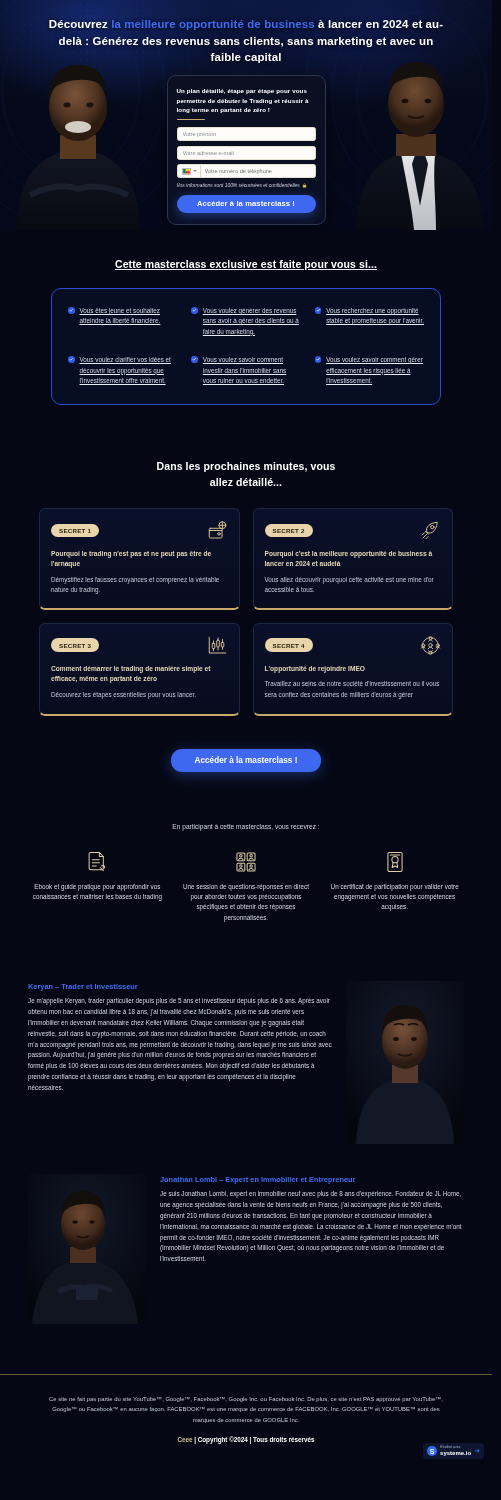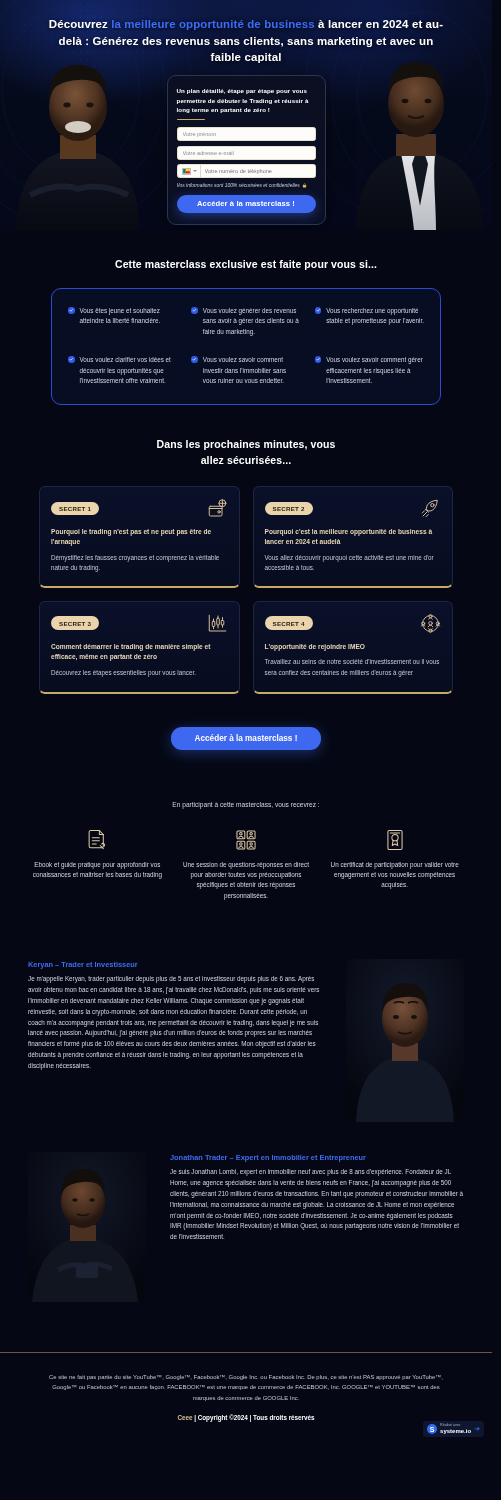--- a/index.html
+++ b/index.html
@@ -157,21 +157,21 @@
 
   
   .section { position: relative; }
   .sec-title {
     text-align: center;
     font-size: 10.5px;
     font-weight: bold;
     color: #ffffff;
     letter-spacing: .1px;
   }
-  .fit-wrap { padding: 28px 12px 0; }
+  .fit-wrap { padding: 28px 12px 0; text-decoration: underline; }
   .fit-box {
     margin: 18px 39px 0;
     border: 1px solid #2f4bd6;
     border-radius: 10px;
     background: #070d22;
     padding: 17px 16px 18px;
   }
   .fit-grid {
     display: grid;
     grid-template-columns: repeat(3, 1fr);
@@ -183,21 +183,21 @@
     flex: 0 0 auto;
     width: 6.5px; height: 6.5px; margin-top: 1px;
     border-radius: 50%;
     background: #2f5ce8;
     display: flex; align-items: center; justify-content: center;
   }
   .chk svg { width: 4.5px; height: 4.5px; display: block; }
   .fit-text { font-size: 6.3px; line-height: 1.65; color: #d4d9e6; }
 
   
-  .secrets-wrap { padding: 32px 0 0; }
+  .secrets-wrap { padding: 54px 0 0; }
   .sec-title2 { line-height: 1.5; }
   .secrets-grid {
     margin: 17px 39px 0;
     display: grid;
     grid-template-columns: 1fr 1fr;
     gap: 13px;
   }
   .secret-card {
     background: linear-gradient(180deg,#0a1029 0%, #070c1f 100%);
     border: 1px solid #1d2744;
@@ -254,21 +254,21 @@
   .res-ico { width: 22px; height: 22px; margin: 0 auto 9px; color: #e0cba4; }
   .res-ico svg { width: 100%; height: 100%; display: block; }
   .res-txt { font-size: 6.3px; line-height: 1.65; color: #d6dbe8; }
 
   
   .who-wrap { padding: 38px 0 0; }
   .bio-row {
     display: flex;
     align-items: flex-start;
     margin: 20px 28px 0;
-    gap: 24px;
+    gap: 14px;
   }
   .bio-row.reverse { flex-direction: row; margin-top: 30px; }
   .bio-text { flex: 1 1 auto; }
   .bio-name {
     font-size: 7.4px; font-weight: bold; color: #3f6bf2;
     line-height: 1.5; margin-bottom: 4px;
   }
   .bio-p { font-size: 6.3px; line-height: 1.72; color: #d3d8e6; }
   .bio-photo {
     flex: 0 0 auto;
@@ -466,21 +466,21 @@
           </span>
           <span class="fit-text">Vous voulez savoir comment gérer efficacement les risques liée à l'investissement.</span>
         </div>
       </div>
     </div>
   </section>
 
   <section class="section secrets-wrap">
     <h2 class="sec-title sec-title2">
       <span>Dans les prochaines minutes, vous</span><br>
-      <span>allez sécurisées...</span>
+      <span>allez détaillé...</span>
     </h2>
 
     <div class="secrets-grid">
 
       <div class="secret-card">
         <div class="secret-top">
           <span class="badge">SECRET 1</span>
           <span class="secret-ico">
             <svg viewBox="0 0 28 28" fill="none" stroke="currentColor" stroke-width="1.3" stroke-linecap="round" stroke-linejoin="round">
               <rect x="3" y="11" width="17" height="13" rx="1.6"></rect>
@@ -662,21 +662,21 @@
           <ellipse cx="55" cy="50" rx="22" ry="26" fill="url(#sk2)"></ellipse>
           <path d="M33 43 C34 22 44 17 55 17 C68 17 77 24 77 43 C74 32 67 29 55 30 C44 31 36 34 33 43 Z" fill="#120e0b"></path>
           <ellipse cx="47" cy="48" rx="2.7" ry="1.8" fill="#160e09"></ellipse>
           <ellipse cx="64" cy="48" rx="2.7" ry="1.8" fill="#160e09"></ellipse>
           <path d="M49 62 q6 3 12 0" stroke="#1c110a" stroke-width="1.6" fill="none"></path>
           <path d="M30 118 q14 -8 26 -4 q12 -5 28 3" stroke="#1a2030" stroke-width="5" fill="none"></path>
           <rect x="48" y="112" width="22" height="14" rx="2" fill="#1b2233"></rect>
         </svg>
       </div>
       <div class="bio-text">
-        <div class="bio-name">Jonathan Trader – Expert en Immobilier et Entrepreneur</div>
+        <div class="bio-name">Jonathan Lombi – Expert en Immobilier et Entrepreneur</div>
         <p class="bio-p">Je suis Jonathan Lombi, expert en immobilier neuf avec plus de 8 ans d'expérience. Fondateur de JL Home, une agence spécialisée dans la vente de biens neufs en France, j'ai accompagné plus de 500 clients, générant 210 millions d'euros de transactions. En tant que promoteur et constructeur immobilier à l'international, ma connaissance du marché est globale. La croissance de JL Home et mon expérience m'ont permit de co-fonder IMEO, notre société d'investissement. Je co-anime également les podcasts IMR (Immobilier Mindset Revolution) et Million Quest, où nous partageons notre vision de l'immobilier et de l'investissement.</p>
       </div>
     </div>
   </section>
 
   <div class="footer-zone">
     <footer class="footer">
       <p class="foot-disc">Ce site ne fait pas partie du site YouTube™, Google™, Facebook™, Google Inc. ou Facebook Inc. De plus, ce site n'est PAS approuvé par YouTube™, Google™ ou Facebook™ en aucune façon. FACEBOOK™ est une marque de commerce de FACEBOOK, Inc. GOOGLE™ et YOUTUBE™ sont des marques de commerce de GOOGLE Inc.</p>
       <p class="foot-copy">
         <span class="gold">Ceee</span><span> | Copyright ©2024 | Tous droits réservés</span>

